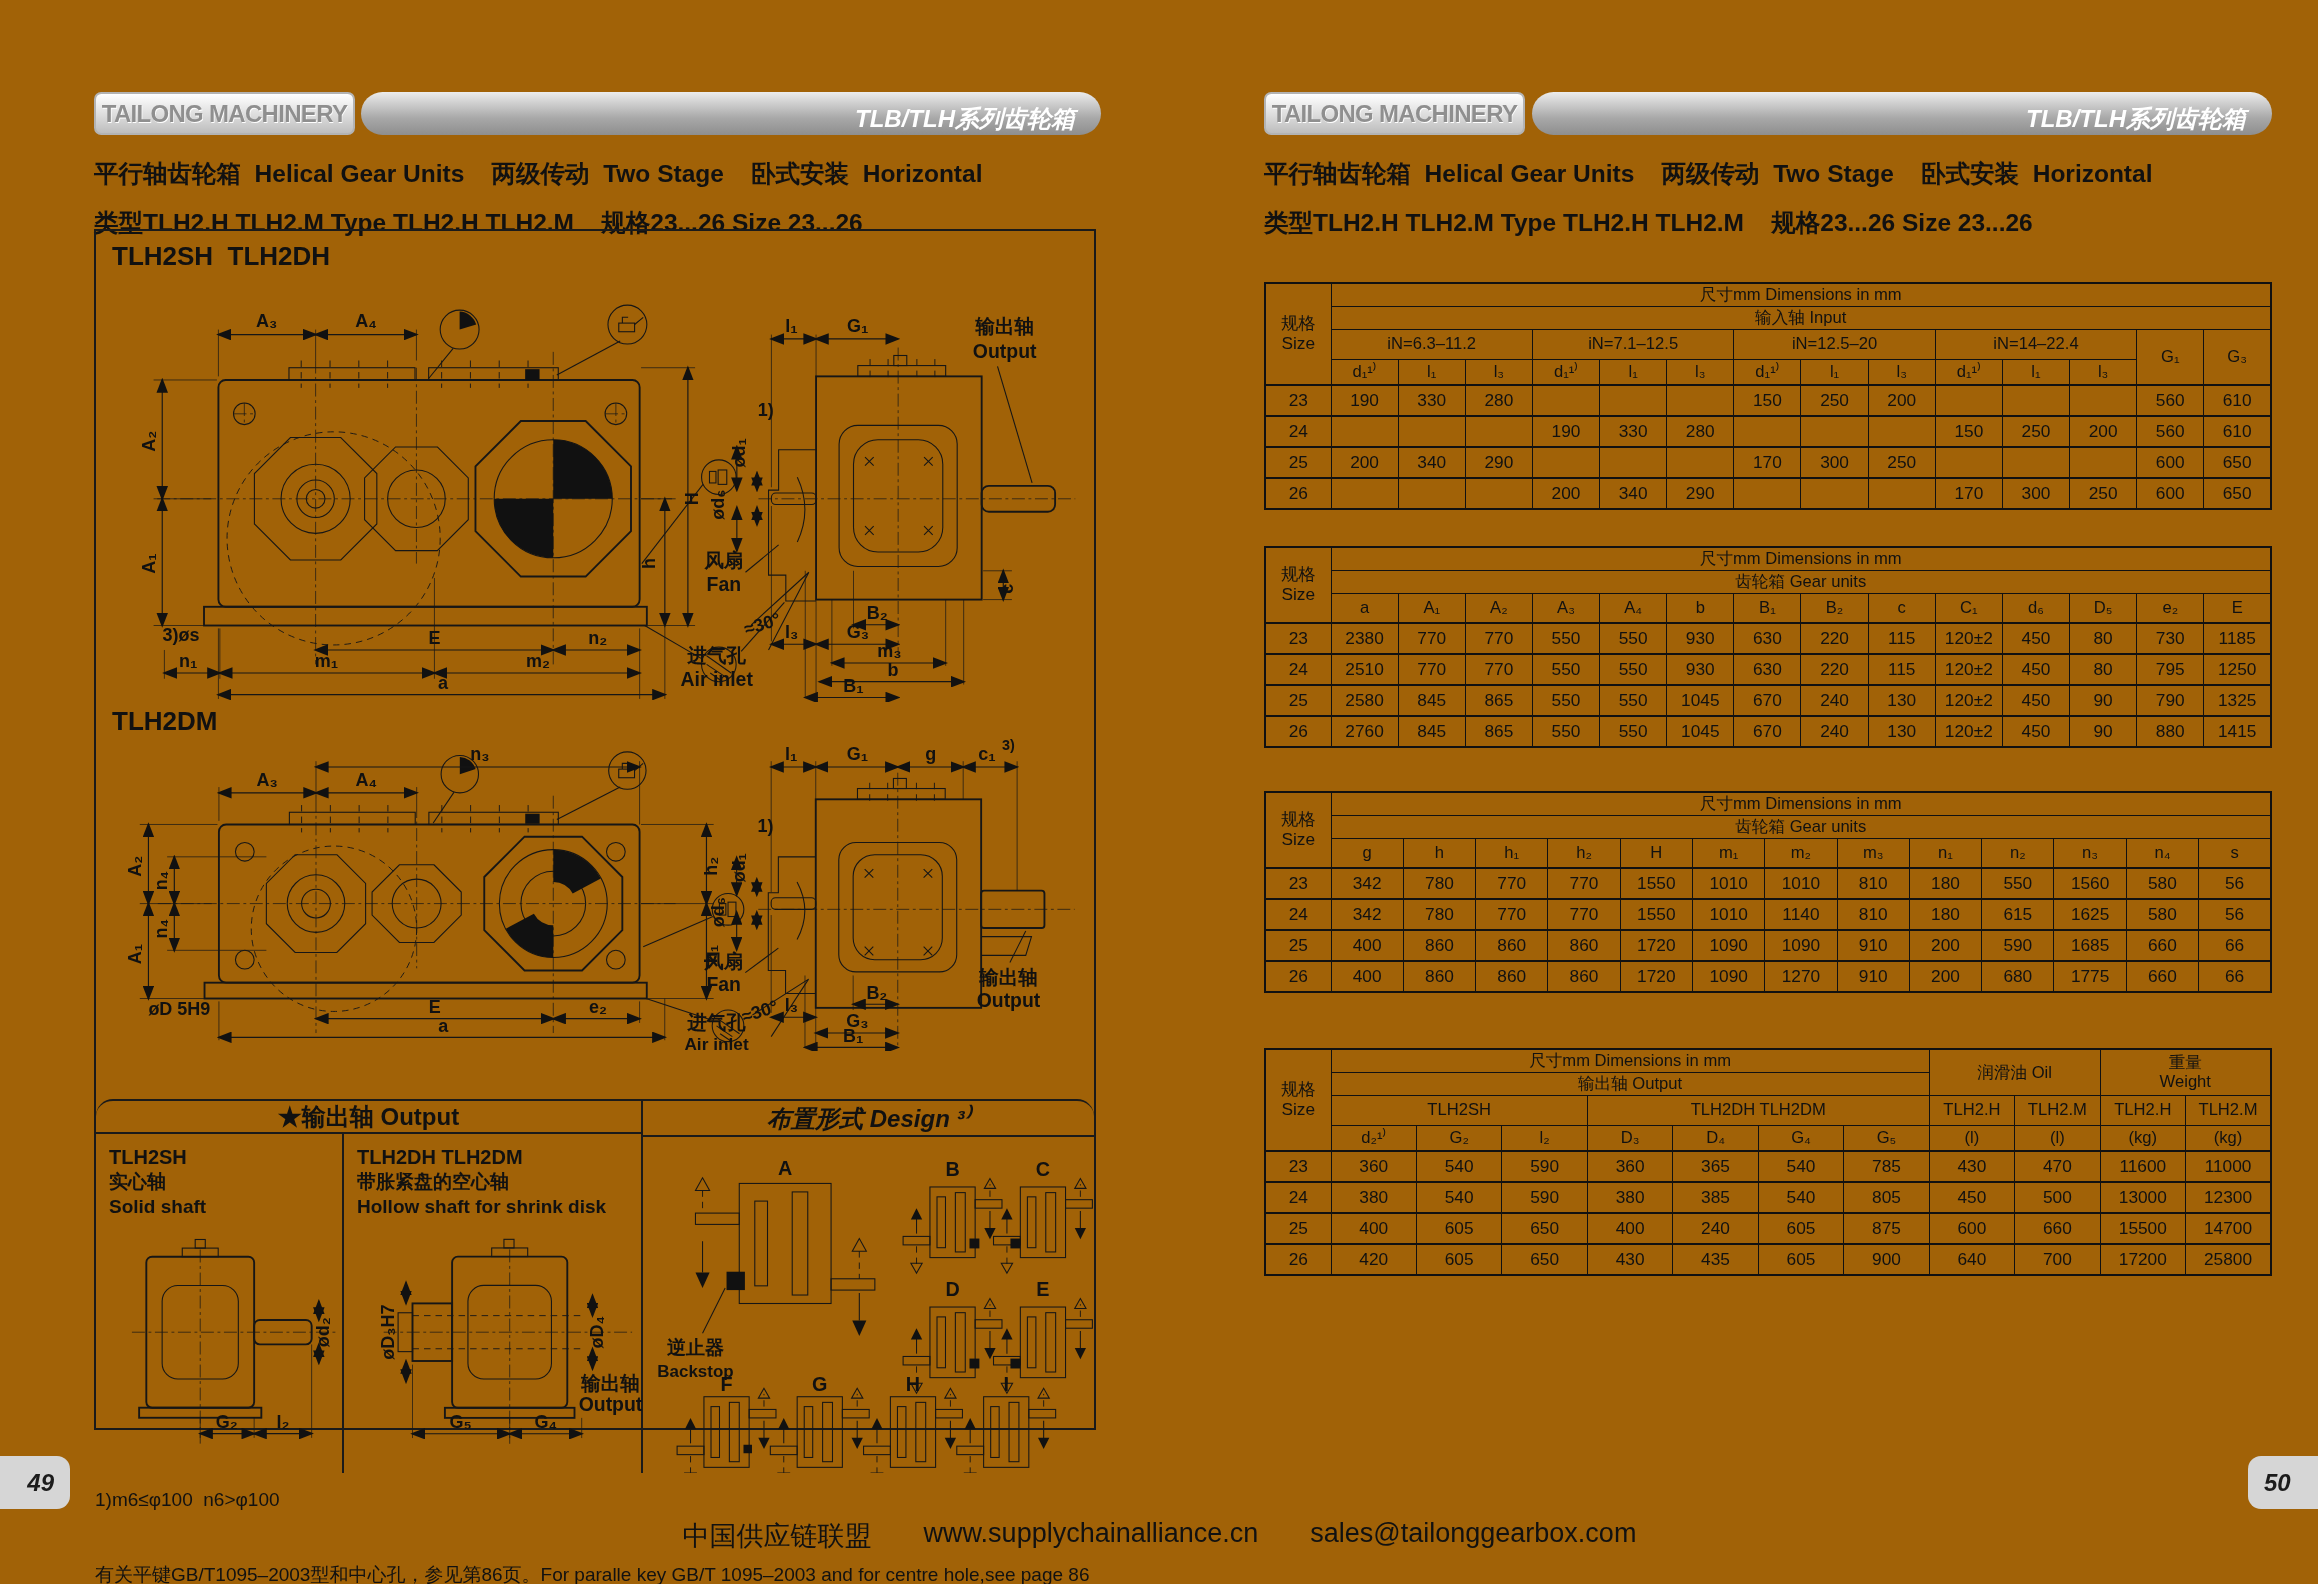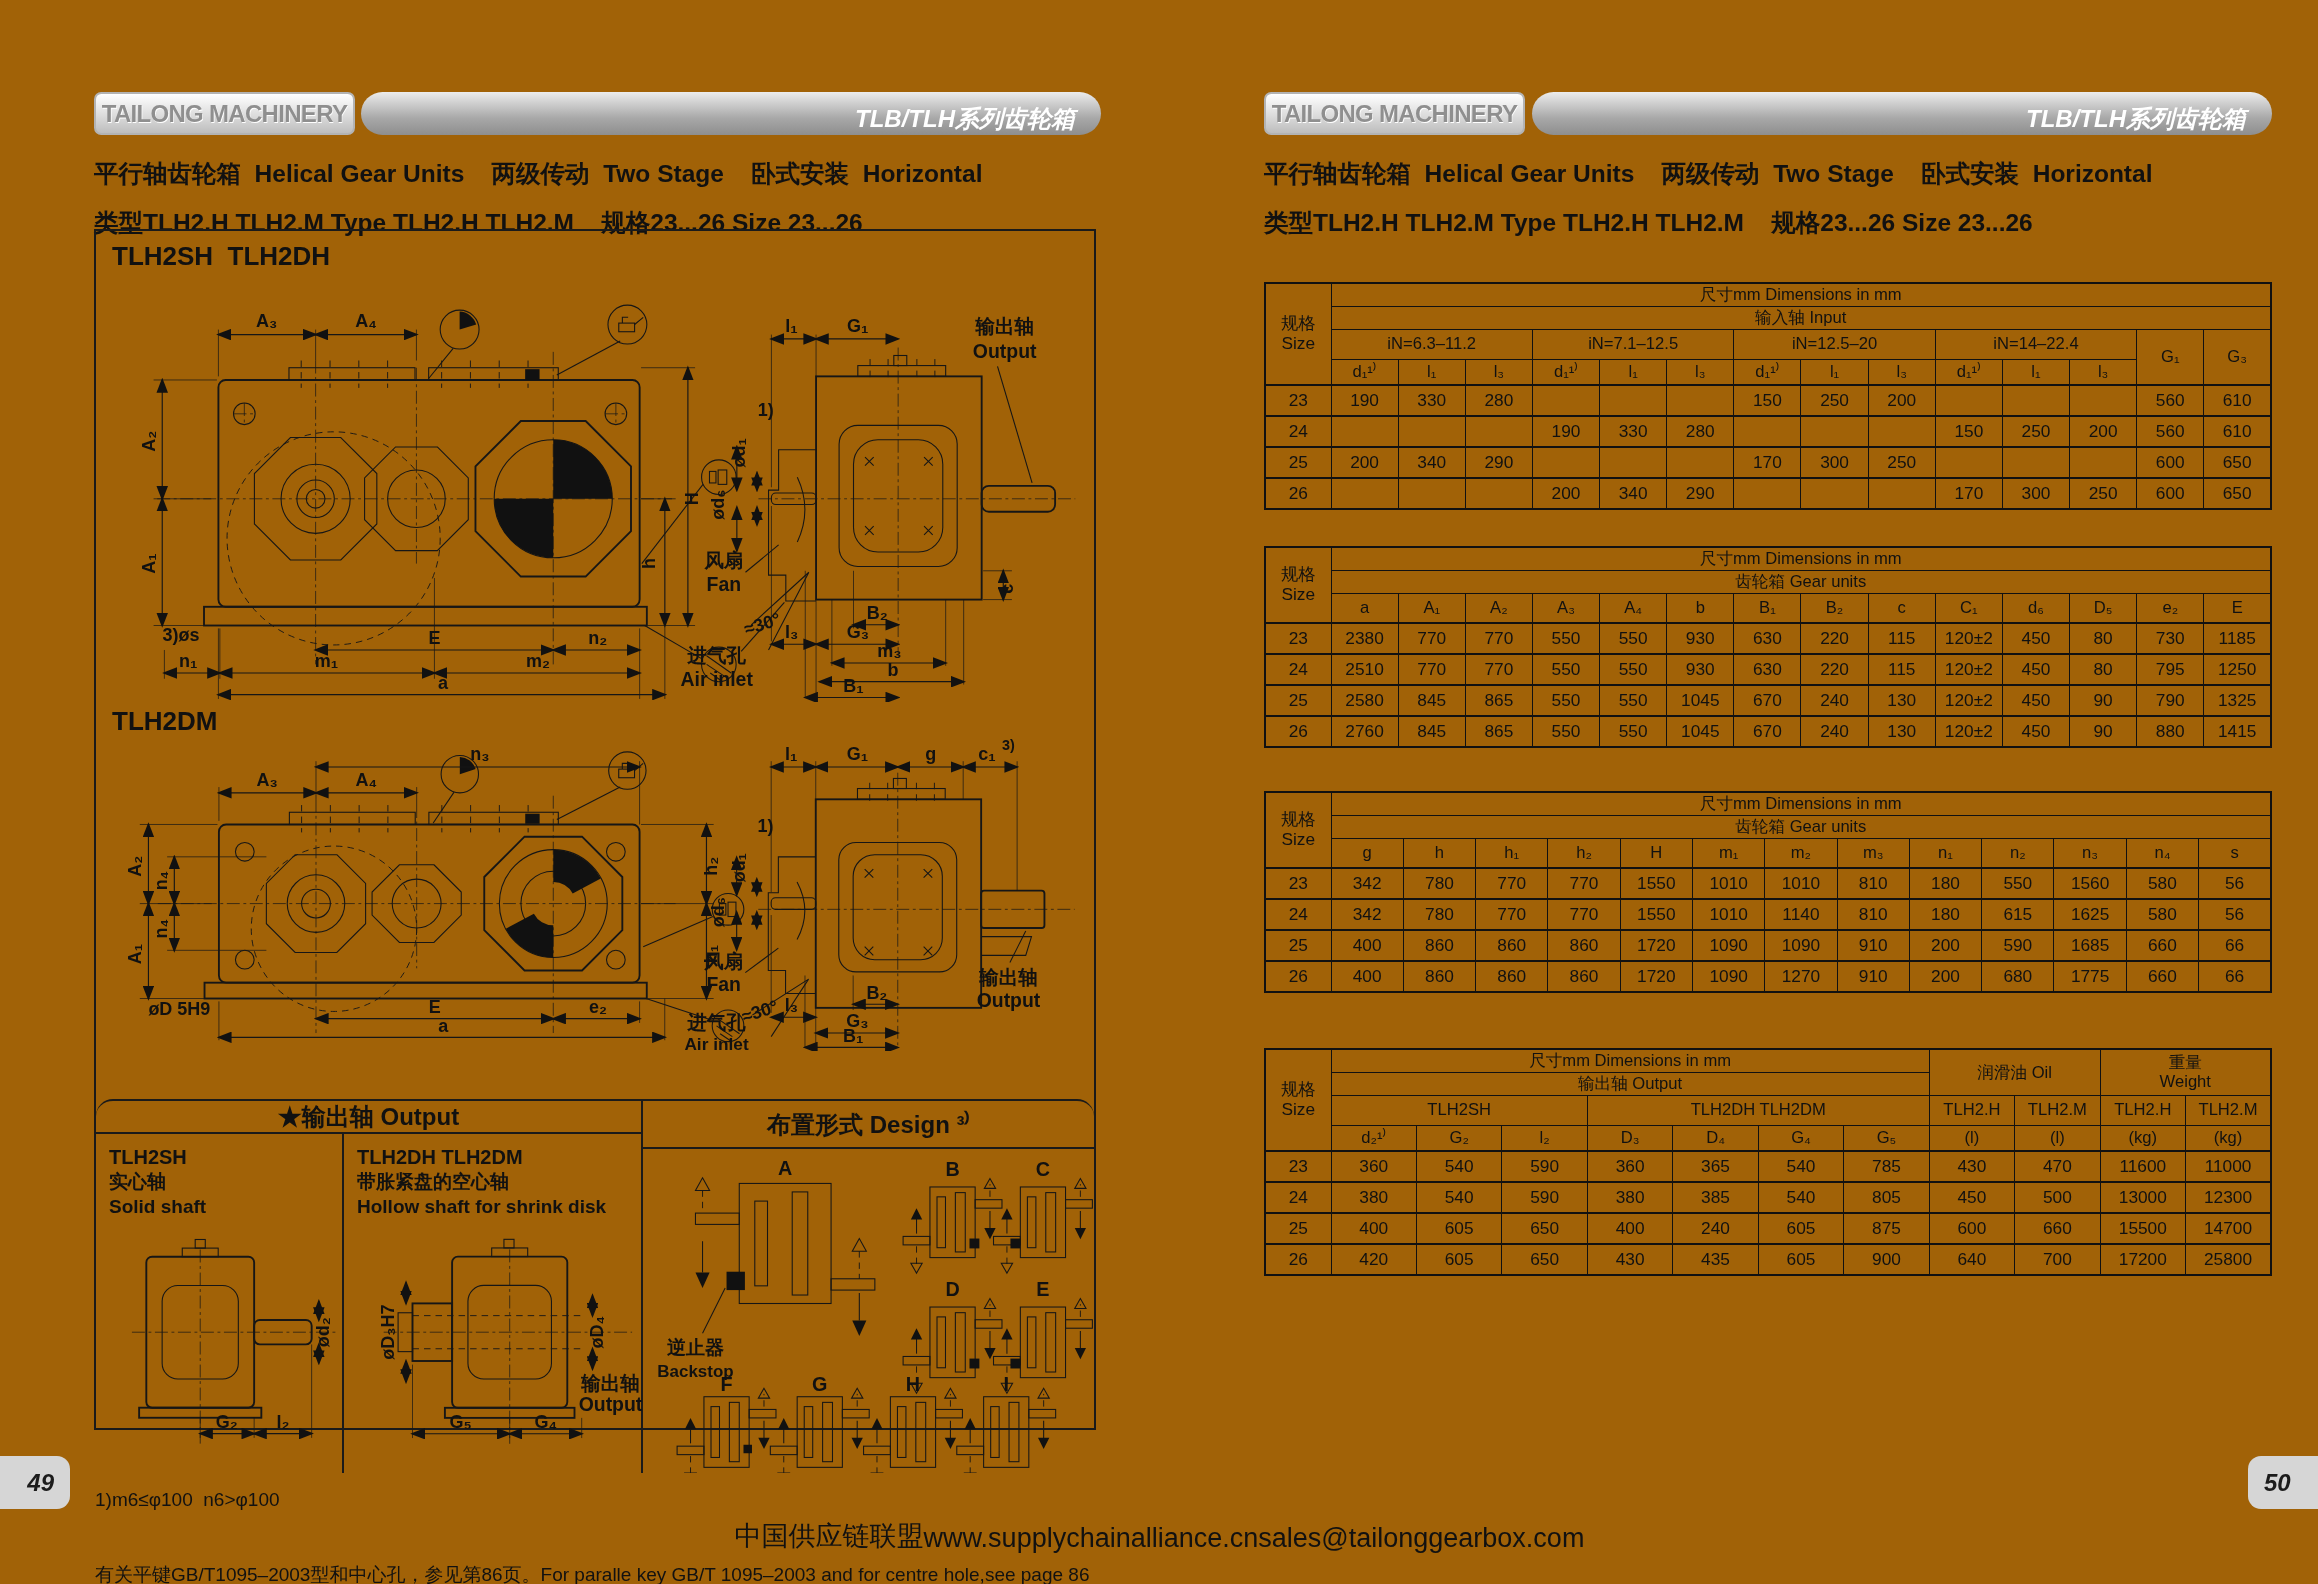--- a/index.html
+++ b/index.html
@@ -13,31 +13,31 @@
         background:linear-gradient(180deg,#ececec,#a7a7a7 62%,#8e8e8e);
         display:flex;align-items:flex-end;justify-content:flex-end;padding-right:26px;box-sizing:border-box;
         font-style:italic;font-weight:bold;font-size:24px;color:#fff;}
   .title1{position:absolute;font-weight:bold;font-size:24.5px;white-space:pre;}
   .title2{position:absolute;font-weight:bold;font-size:24.5px;white-space:pre;margin-top:17px;}
   .panel{position:absolute;left:94px;top:229px;width:1002px;height:1201px;border:2.2px solid #1a1a1a;box-sizing:border-box;}
   .dtitle{position:absolute;font-weight:bold;font-size:26px;white-space:pre;}
   .bsec{position:absolute;left:0;top:868px;width:998px;height:374px;border-top:2.2px solid #1a1a1a;box-sizing:border-box;border-radius:17px;}
   .ohdr{position:absolute;left:0;top:0;width:547px;height:33px;border-right:2.2px solid #1a1a1a;border-bottom:2.2px solid #1a1a1a;
         box-sizing:border-box;display:flex;align-items:center;justify-content:center;font-weight:bold;font-size:24px;}
-  .dhdr{position:absolute;left:547px;top:0;width:451px;height:48px;border-bottom:2.2px solid #1a1a1a;
-        box-sizing:border-box;display:flex;align-items:center;justify-content:center;font-weight:bold;font-size:24px;}
+  .dhdr{position:absolute;left:547px;top:0;width:451px;height:36px;border-bottom:2.2px solid #1a1a1a;
+        box-sizing:border-box;display:flex;align-items:center;justify-content:center;font-weight:bold;font-size:24px;font-style:italic;}
   .cellA{position:absolute;left:0;top:33px;width:248px;height:339px;border-right:2.2px solid #1a1a1a;box-sizing:border-box;}
   .cellB{position:absolute;left:248px;top:33px;width:299px;height:339px;border-right:2.2px solid #1a1a1a;box-sizing:border-box;}
   .cellC{position:absolute;left:547px;top:33px;width:451px;height:339px;box-sizing:border-box;}
   .chead{padding:10px 0 0 13px;font-weight:bold;line-height:1.3;}
   .chead .l1{font-size:20px;} .chead .l2{font-size:19px;} .chead .l3{font-size:19px;}
   .fnotes{position:absolute;left:95px;top:1437px;font-size:19px;line-height:1.32;white-space:pre;}
   .ptab{position:absolute;height:53px;background:#d6d6d6;border-radius:13px;display:flex;align-items:center;
         font-style:italic;font-weight:bold;font-size:24px;color:#1c1c1c;box-sizing:border-box;}
-  .footer{position:absolute;left:0;top:1518px;width:2319px;display:flex;justify-content:center;font-size:27px;align-items:flex-end;}
+  .footer{position:absolute;left:0;top:1518px;width:2319px;display:flex;justify-content:center;gap:52px;font-size:27px;}
   .twrap{position:absolute;left:1264px;width:1008px;}
   table.dim{border-collapse:collapse;table-layout:fixed;width:1008px;border:2.2px solid #111;
         text-align:center;font-size:16.6px;}
   table.dim th{border:0.7px solid #111;font-weight:normal;padding:0.7px 1.4px;line-height:1.15;white-space:pre-line;}
   table.dim thead tr:last-child th{border-bottom:1.4px solid #111;}
   table.dim td{border-left:0.7px solid #111;border-right:0.7px solid #111;border-top:2.2px solid #111;
         height:27px;font-size:17.3px;}
   .hr0{height:23px}.hr1{height:23px}.hr2{height:30px}.hr3{height:26px}
   .size-col{width:66px;}
   

